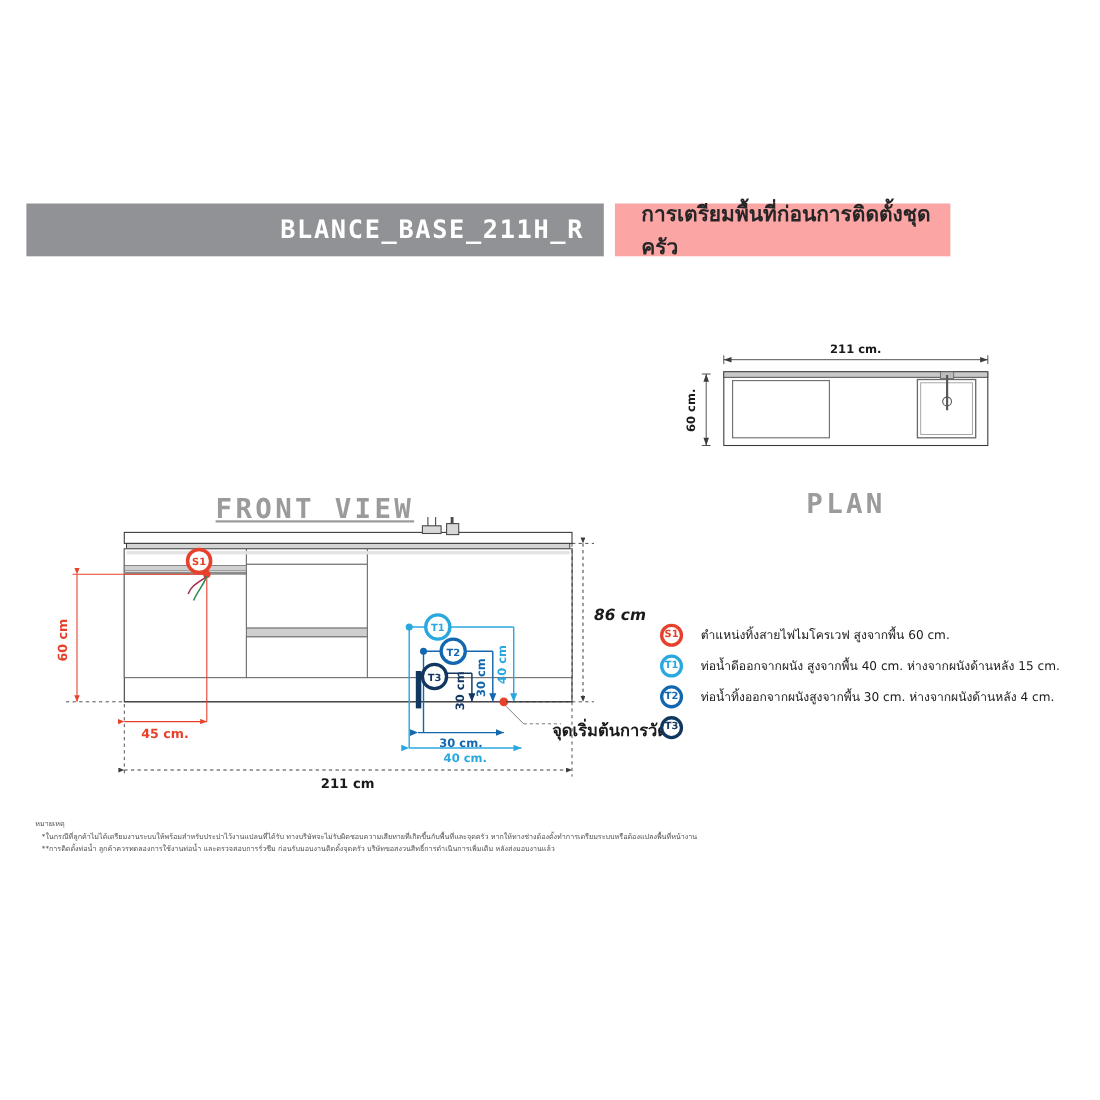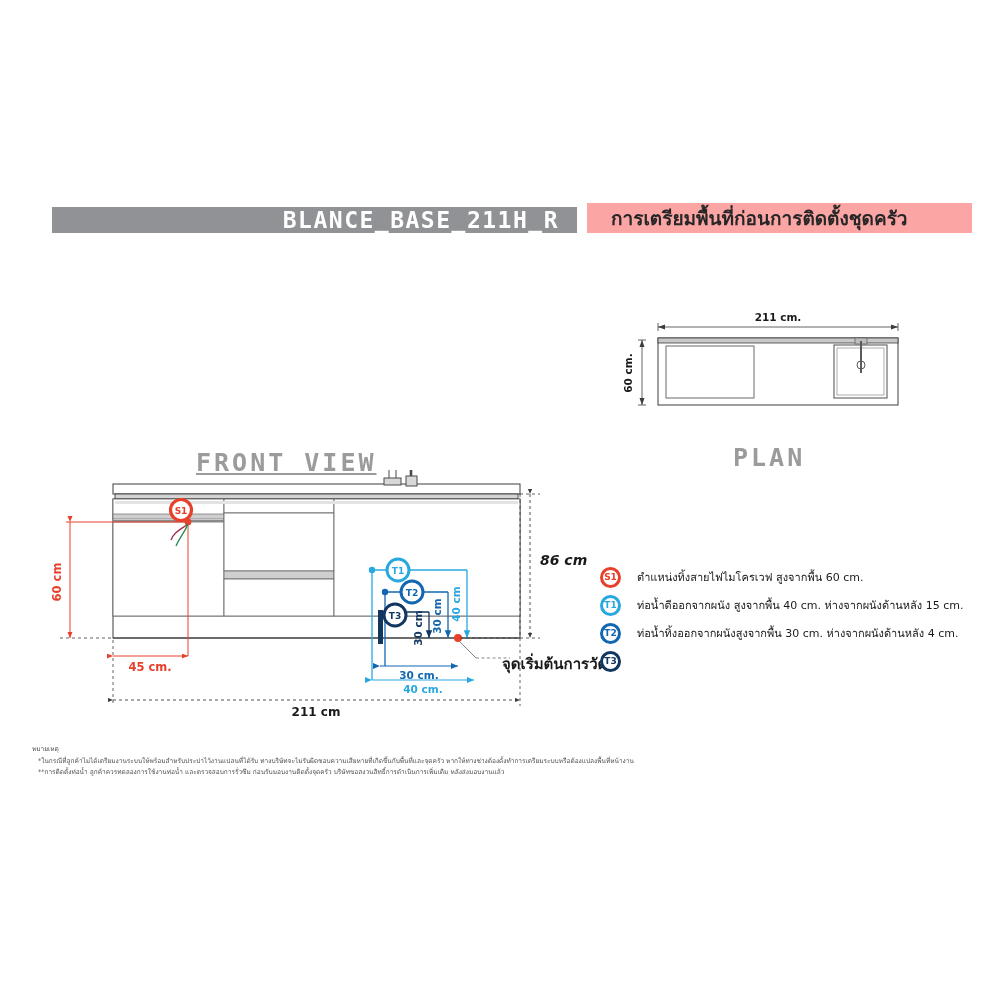--- a/index.html
+++ b/index.html
@@ -16,24 +16,23 @@
   }
   #page {
     position: absolute;
     left: 0; top: 0;
     width: 1000px; height: 1000px;
   }
 
   
   .titlebar {
     position: absolute;
-    left: 52px; top: 185px;
-    width: 920px; height: 48px;
-    display: flex;
-    align-items: flex-end;
+    left: 24px; top: 185px;
+    width: 840px; height: 48px;
+    display: flex;
   }
   .title-left {
     width: 525px;
     background: #919295;
     display: flex;
     align-items: center;
     justify-content: flex-end;
     padding-right: 18px;
     box-sizing: border-box;
   }

